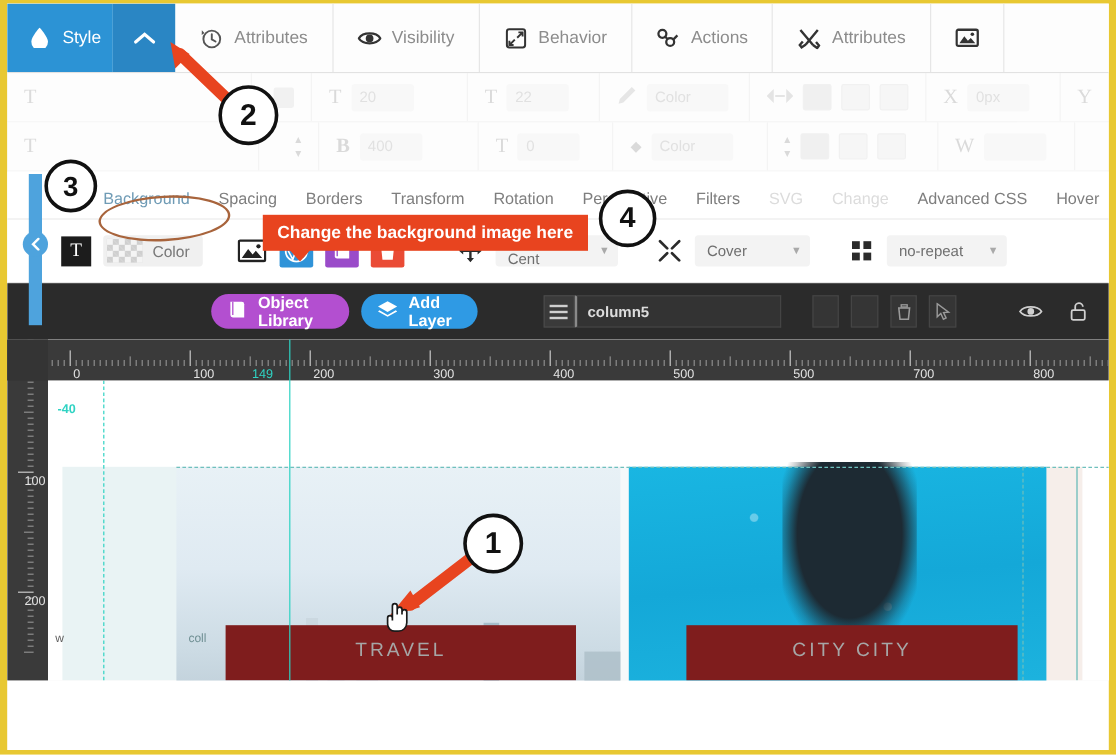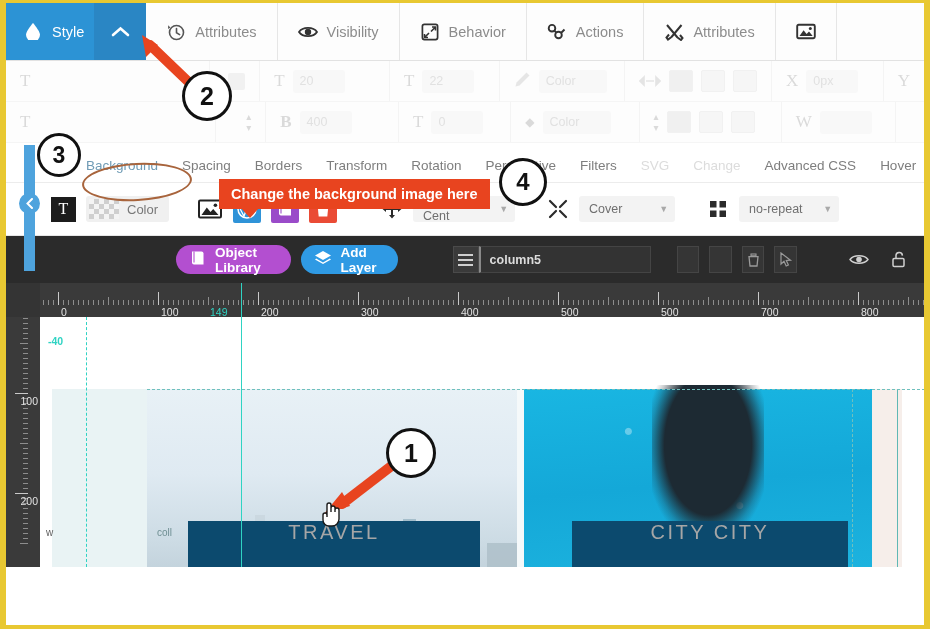--- a/index.html
+++ b/index.html
@@ -223,23 +223,23 @@
 
   .viewport {
     position: absolute; left: 34px; top: 34px; right: 0; bottom: 0;
     background: #ffffff; overflow: hidden;
   }
   .stage { position: absolute; left: 12px; top: 0; right: 0; bottom: 0; background:#fff; }
   .dash-guide { position: absolute; top: 0; bottom: 0; width: 0; border-left: 1px dashed #2fd3c3; }
   .band { position: absolute; top: 72px; bottom: 0; }
 
   .card-white {
-    position: absolute; bottom: 0; background: #0c4a6e;
-    display: flex; align-items: flex-start; justify-content: center;
-    color: #a6a6a6; font-size: 20px; letter-spacing: 2.5px;
+    position: absolute; bottom: 0; background: #7f1d1d;
+    display: flex; align-items: center; justify-content: center;
+    color: #a6a6a6; font-size: 16px; letter-spacing: 2.5px;
     padding-bottom: 2px;
   }
 
   
   .photo-city {
     position: absolute;
     background:
       linear-gradient(180deg,#e8f1f6 0%, #dfeaf2 40%, #ccdbe4 72%, #b9c9d3 100%);
   }
   .sky-build { position:absolute; bottom:0; background: #c9d6de; opacity:.85; }

